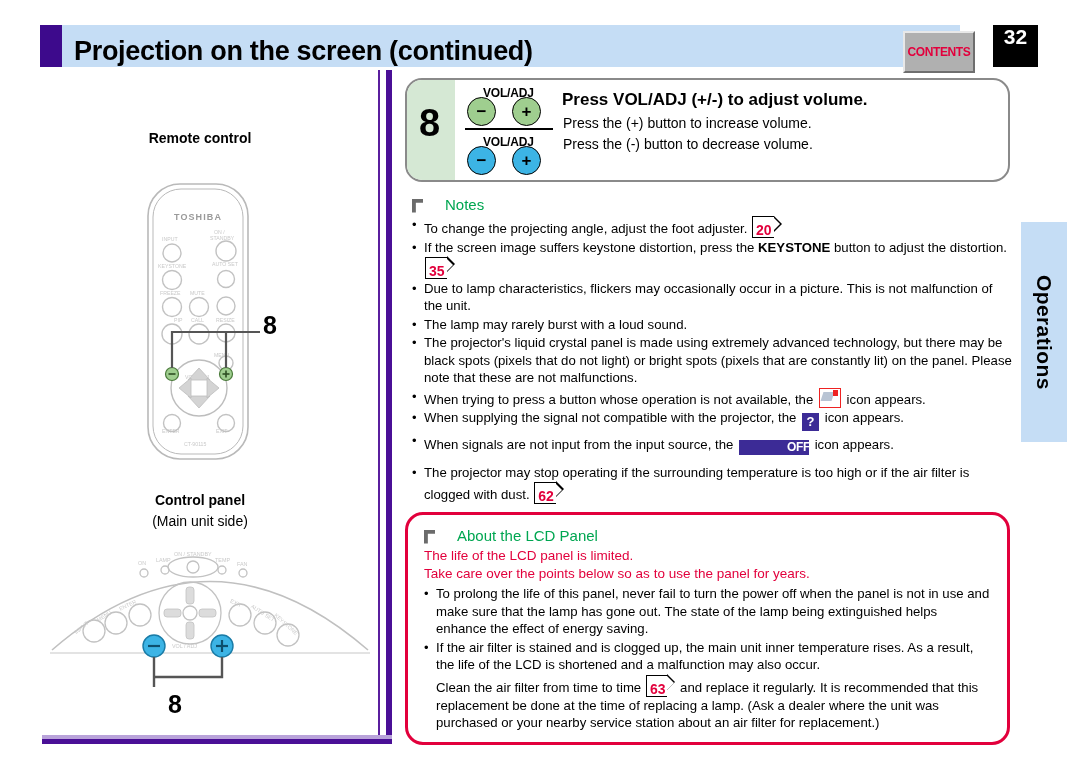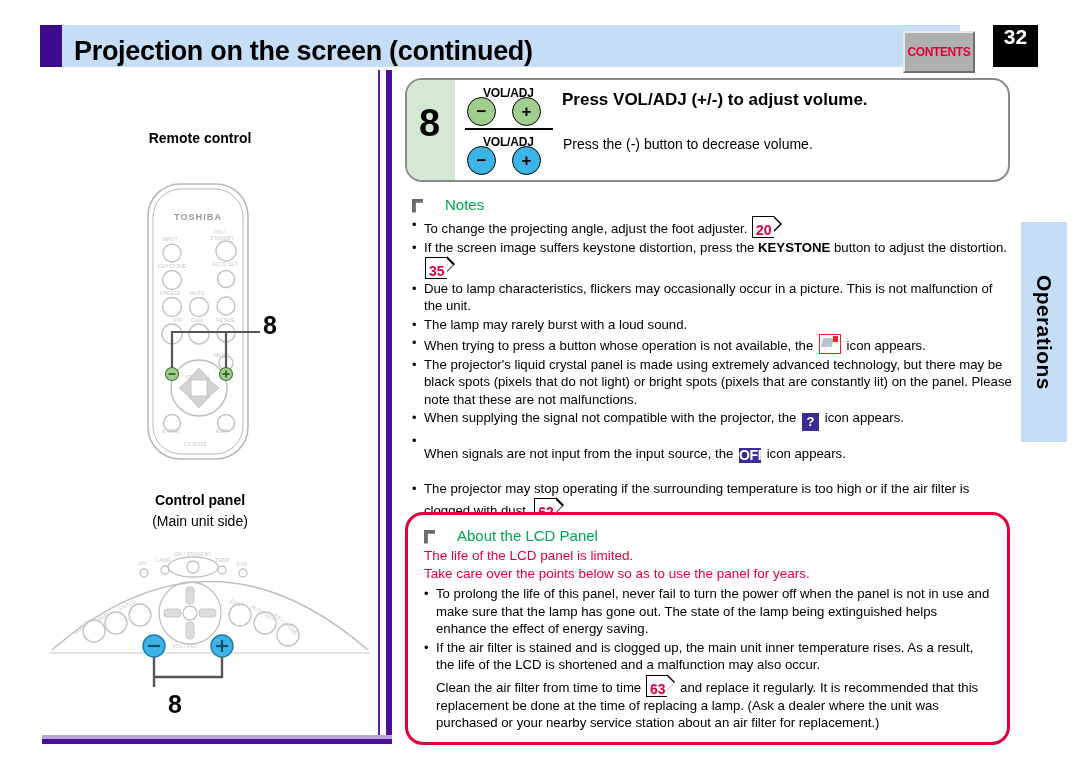--- a/index.html
+++ b/index.html
@@ -236,25 +236,26 @@
   .icon-question {
     width: 17px; height: 18px;
     background: #3c2b96;
     color: #fff; font-weight: bold; font-size: 13px;
     text-align: center; line-height: 18px;
     margin: 0 2px;
   }
   .icon-off {
     width: 22px; height: 15px;
     background: #3c2b96;
-    color: #fff; font-weight: bold; font-size: 14px;
+    color: #fff; font-weight: bold; font-size: 12px;
     text-align: center; line-height: 15px;
-    margin: 16px 2px;
+    margin: 8px 2px;
     letter-spacing: -0.3px;
     vertical-align: -2px;
+    padding-left: 48px;
   }
 
   
   #lcd-box {
     position: absolute; left: 405px; top: 512px;
     width: 605px; height: 233px;
     border: 3.5px solid #e2003c;
     border-radius: 18px;
     box-sizing: border-box;
     background: #fff;
@@ -430,35 +431,36 @@
 
   <div class="vol-label" style="left:76px; top:55px;">VOL/ADJ</div>
   <div class="round-btn btn-blue" style="left:60px; top:66px;">
     <span>−</span>
   </div>
   <div class="round-btn btn-blue" style="left:105px; top:66px;">
     <span>+</span>
   </div>
 
   <div id="step-title">Press VOL/ADJ (+/-) to adjust volume.</div>
+  <div class="step-sub" style="top:35px;">Press the (+) button to increase volume.</div>
   <div class="step-sub" style="top:56px;">Press the (-) button to decrease volume.</div>
 </div>
 
 <div id="notes-section">
   <div class="section-head">
     <span class="flag-icon"></span>
     <span id="notes-title">Notes</span>
   </div>
   <ul class="note-list" id="notes-list">
       <li>To change the projecting angle, adjust the foot adjuster. <span class="pageref">20</span></li>
       <li>If the screen image suffers keystone distortion, press the <strong>KEYSTONE</strong> button to adjust the distortion. <span class="pageref">35</span></li>
       <li>Due to lamp characteristics, flickers may occasionally occur in a picture. This is not malfunction of the unit.</li>
       <li>The lamp may rarely burst with a loud sound.</li>
+      <li>The projector's liquid crystal panel is made using extremely advanced technology, but there may be black spots (pixels that do not light) or bright spots (pixels that are constantly lit) on the panel. Please note that these are not malfunctions.</li>
       <li>When trying to press a button whose operation is not available, the <span class="inline-icon icon-nooperation"></span> icon appears.</li>
-      <li>The projector's liquid crystal panel is made using extremely advanced technology, but there may be black spots (pixels that do not light) or bright spots (pixels that are constantly lit) on the panel. Please note that these are not malfunctions.</li>
       <li>When supplying the signal not compatible with the projector, the <span class="inline-icon icon-question">?</span> icon appears.</li>
       <li>When signals are not input from the input source, the <span class="inline-icon icon-off">OFF</span> icon appears.</li>
       <li>The projector may stop operating if the surrounding temperature is too high or if the air filter is clogged with dust. <span class="pageref">62</span></li>
     </ul>
 </div>
 
 <div id="lcd-box">
   <div class="section-head">
     <span class="flag-icon"></span>
     <span id="lcd-title">About the LCD Panel</span>

